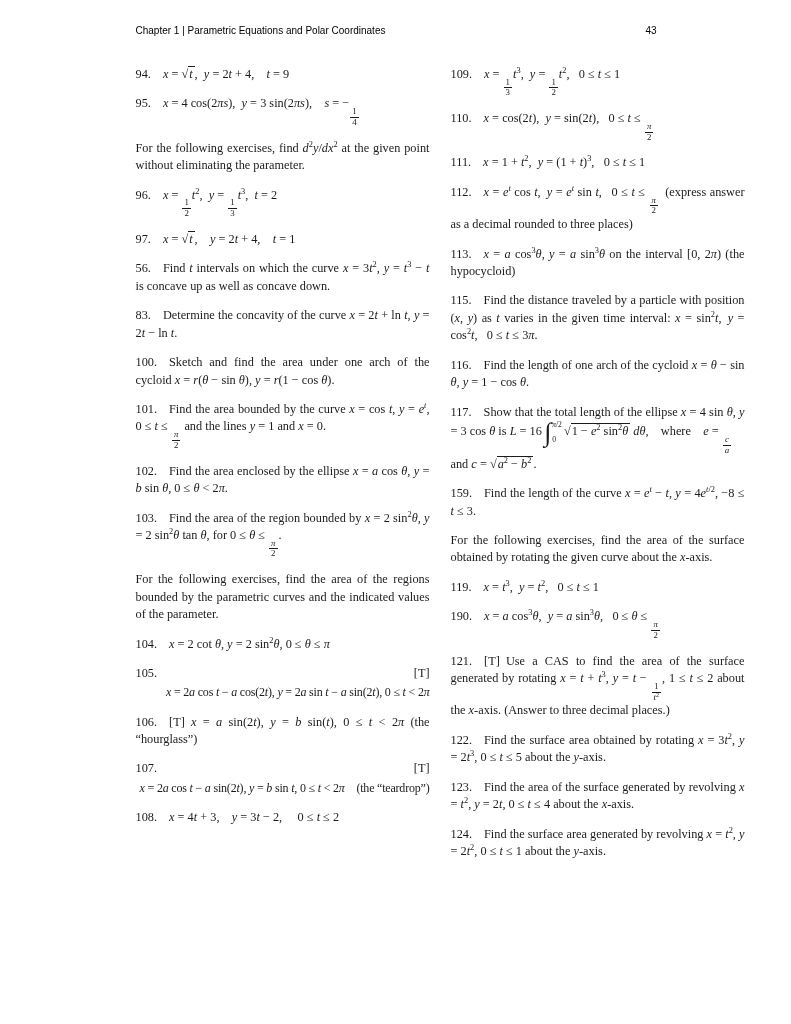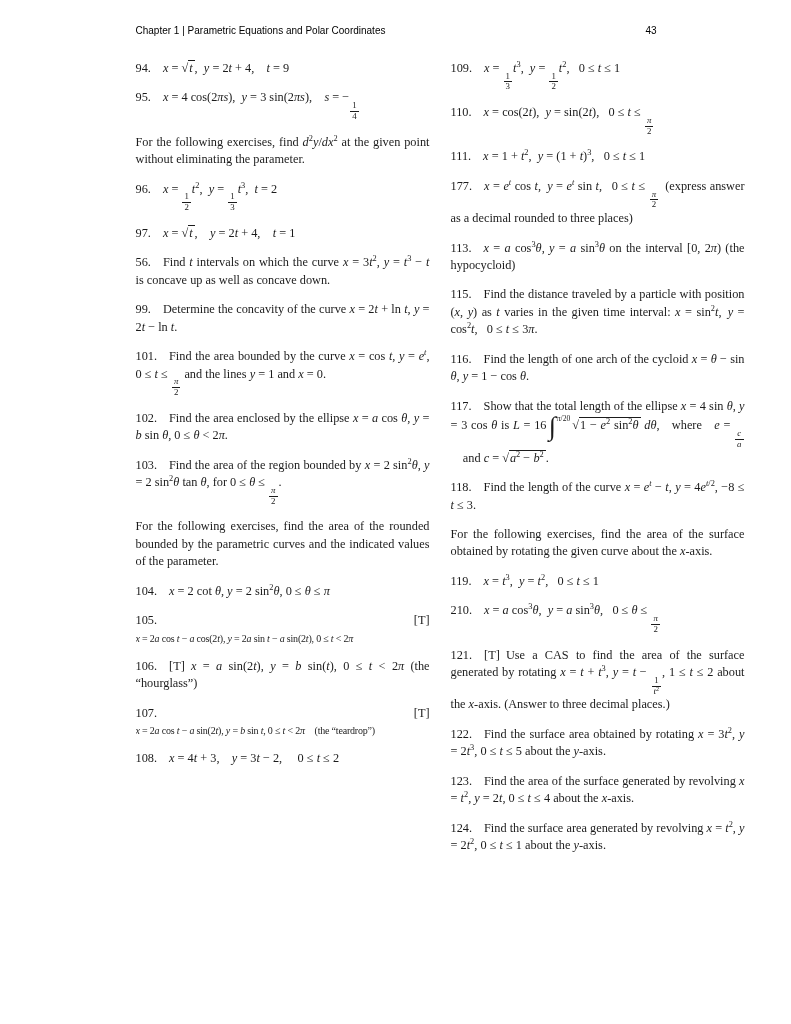--- a/index.html
+++ b/index.html
@@ -7,41 +7,41 @@
     width:702px;height:1024px;box-sizing:border-box;
     padding:25px 90px 8px 91px;overflow:hidden;background:#ffffff;
     font-family:"Liberation Serif","DejaVu Serif",serif;color:#1b1b1b;
     position:relative;margin:0 auto;
   }
   .header{
     display:flex;justify-content:space-between;align-items:baseline;
     font-family:"Liberation Sans","DejaVu Sans",sans-serif;
     font-size:10px;color:#000;
   }
-  .cols{display:flex;gap:21px;margin-top:24px;}
+  .cols{display:flex;gap:21px;margin-top:30px;}
   .col{width:294px;flex:0 0 294px;font-size:12.3px;line-height:1.42;}
   .exercise{margin:0 0 12px;text-align:justify;}
   .intro{margin:4px 0 12px;text-align:justify;}
   .num{margin-right:12px;}
   .exrow{display:flex;justify-content:space-between;}
   .exrow .num{margin-right:0;}
   .body-block{margin-top:2px;}
-  .tight{font-size:10px;letter-spacing:-0.2px;white-space:nowrap;overflow:hidden;text-align:left;}
+  .tight{font-size:12px;letter-spacing:-0.2px;white-space:nowrap;overflow:hidden;text-align:right;}
   i{font-style:italic;}
   sup{font-size:68%;vertical-align:0.55em;line-height:0;}
   .frac{display:inline-flex;flex-direction:column;align-items:center;
         vertical-align:-0.55em;line-height:1;margin:0 1px;}
   .fnum{font-size:72%;line-height:1.1;padding:0 2px;}
   .fden{font-size:72%;line-height:1.1;border-top:1px solid #1b1b1b;padding:0 2px;}
   .sqrt{white-space:nowrap;}
   .rad{font-style:normal;}
   .radicand{border-top:1px solid #1b1b1b;padding:0 2px 0 1px;}
   .integral{display:inline-flex;align-items:center;vertical-align:middle;margin:0 2px;}
   .isign{font-size:215%;line-height:0.85;}
-  .ilims{display:inline-flex;flex-direction:row;justify-content:space-between;
+  .ilims{display:inline-flex;flex-direction:column;justify-content:space-between;
          font-size:62%;line-height:1;height:3em;padding-left:1px;}
 </style>
 </head>
 <body>
 
 <div class="page">
   <div class="header">
     <span>Chapter 1 | Parametric Equations and Polar Coordinates</span>
     <span>43</span>
   </div>
@@ -55,31 +55,32 @@
         <p class="intro">For the following exercises, find <i>d</i><sup>2</sup><i>y</i>/<i>dx</i><sup>2</sup> at the given point without eliminating the parameter.</p>
         <div class="exercise"><span class="num">96.</span><span><i>x</i> = <span class="frac">
               <span class="fnum">1</span>
               <span class="fden">2</span>
             </span><i>t</i><sup>2</sup>, <i>y</i> = <span class="frac">
               <span class="fnum">1</span>
               <span class="fden">3</span>
             </span><i>t</i><sup>3</sup>, <i>t</i> = 2</span></div>
         <div class="exercise"><span class="num">97.</span><span><i>x</i> = <span class="sqrt"><span class="rad">√</span><span class="radicand"><i>t</i></span></span>, <i>y</i> = 2<i>t</i> + 4, <i>t</i> = 1</span></div>
         <div class="exercise"><span class="num">56.</span><span>Find <i>t</i> intervals on which the curve <i>x</i> = 3<i>t</i><sup>2</sup>, <i>y</i> = <i>t</i><sup>3</sup> − <i>t</i> is concave up as well as concave down.</span></div>
-        <div class="exercise"><span class="num">99.</span><span>Determine the concavity of the curve <i>x</i> = 2<i>t</i> + ln <i>t</i>, <i>y</i> = 2<i>t</i> − ln <i>t</i>.</span></div>
+        <div class="exercise"><span class="num">83.</span><span>Determine the concavity of the curve <i>x</i> = 2<i>t</i> + ln <i>t</i>, <i>y</i> = 2<i>t</i> − ln <i>t</i>.</span></div>
+        <div class="exercise"><span class="num">100.</span><span>Sketch and find the area under one arch of the cycloid <i>x</i> = <i>r</i>(<i>θ</i> − sin <i>θ</i>), <i>y</i> = <i>r</i>(1 − cos <i>θ</i>).</span></div>
         <div class="exercise"><span class="num">101.</span><span>Find the area bounded by the curve <i>x</i> = cos <i>t</i>, <i>y</i> = <i>e</i><sup><i>t</i></sup>, 0 ≤ <i>t</i> ≤ <span class="frac">
               <span class="fnum"><i>π</i></span>
               <span class="fden">2</span>
             </span> and the lines <i>y</i> = 1 and <i>x</i> = 0.</span></div>
         <div class="exercise"><span class="num">102.</span><span>Find the area enclosed by the ellipse <i>x</i> = <i>a</i> cos <i>θ</i>, <i>y</i> = <i>b</i> sin <i>θ</i>, 0 ≤ <i>θ</i> &lt; 2<i>π</i>.</span></div>
         <div class="exercise"><span class="num">103.</span><span>Find the area of the region bounded by <i>x</i> = 2 sin<sup>2</sup><i>θ</i>, <i>y</i> = 2 sin<sup>2</sup><i>θ</i> tan <i>θ</i>, for 0 ≤ <i>θ</i> ≤ <span class="frac">
               <span class="fnum"><i>π</i></span>
               <span class="fden">2</span>
             </span>.</span></div>
-        <p class="intro">For the following exercises, find the area of the rounded bounded by the parametric curves and the indicated values of the parameter.</p>
+        <p class="intro">For the following exercises, find the area of the regions bounded by the parametric curves and the indicated values of the parameter.</p>
         <div class="exercise"><span class="num">104.</span><span><i>x</i> = 2 cot <i>θ</i>, <i>y</i> = 2 sin<sup>2</sup><i>θ</i>, 0 ≤ <i>θ</i> ≤ <i>π</i></span></div>
         <div class="exercise">
           <div class="exrow">
             <span class="num">105.</span>
             <span class="tag">[T]</span>
           </div>
           <div class="body-block tight"><i>x</i> = 2<i>a</i> cos <i>t</i> − <i>a</i> cos(2<i>t</i>), <i>y</i> = 2<i>a</i> sin <i>t</i> − <i>a</i> sin(2<i>t</i>), 0 ≤ <i>t</i> &lt; 2<i>π</i></div>
         </div>
         <div class="exercise"><span class="num">106.</span><span>[T] <i>x</i> = <i>a</i> sin(2<i>t</i>), <i>y</i> = <i>b</i> sin(<i>t</i>), 0 ≤ <i>t</i> &lt; 2<i>π</i> (the “hourglass”)</span></div>
         <div class="exercise">
@@ -97,41 +98,41 @@
               <span class="fden">3</span>
             </span><i>t</i><sup>3</sup>, <i>y</i> = <span class="frac">
               <span class="fnum">1</span>
               <span class="fden">2</span>
             </span><i>t</i><sup>2</sup>,  0 ≤ <i>t</i> ≤ 1</span></div>
         <div class="exercise"><span class="num">110.</span><span><i>x</i> = cos(2<i>t</i>), <i>y</i> = sin(2<i>t</i>),  0 ≤ <i>t</i> ≤ <span class="frac">
               <span class="fnum"><i>π</i></span>
               <span class="fden">2</span>
             </span></span></div>
         <div class="exercise"><span class="num">111.</span><span><i>x</i> = 1 + <i>t</i><sup>2</sup>, <i>y</i> = (1 + <i>t</i>)<sup>3</sup>,  0 ≤ <i>t</i> ≤ 1</span></div>
-        <div class="exercise"><span class="num">177.</span><span><i>x</i> = <i>e</i><sup><i>t</i></sup> cos <i>t</i>, <i>y</i> = <i>e</i><sup><i>t</i></sup> sin <i>t</i>,  0 ≤ <i>t</i> ≤ <span class="frac">
+        <div class="exercise"><span class="num">112.</span><span><i>x</i> = <i>e</i><sup><i>t</i></sup> cos <i>t</i>, <i>y</i> = <i>e</i><sup><i>t</i></sup> sin <i>t</i>,  0 ≤ <i>t</i> ≤ <span class="frac">
               <span class="fnum"><i>π</i></span>
               <span class="fden">2</span>
             </span> (express answer as a decimal rounded to three places)</span></div>
         <div class="exercise"><span class="num">113.</span><span><i>x</i> = <i>a</i> cos<sup>3</sup><i>θ</i>, <i>y</i> = <i>a</i> sin<sup>3</sup><i>θ</i> on the interval [0, 2<i>π</i>) (the hypocycloid)</span></div>
         <div class="exercise"><span class="num">115.</span><span>Find the distance traveled by a particle with position (<i>x</i>, <i>y</i>) as <i>t</i> varies in the given time interval: <i>x</i> = sin<sup>2</sup><i>t</i>, <i>y</i> = cos<sup>2</sup><i>t</i>,  0 ≤ <i>t</i> ≤ 3<i>π</i>.</span></div>
         <div class="exercise"><span class="num">116.</span><span>Find the length of one arch of the cycloid <i>x</i> = <i>θ</i> − sin <i>θ</i>, <i>y</i> = 1 − cos <i>θ</i>.</span></div>
         <div class="exercise"><span class="num">117.</span><span>Show that the total length of the ellipse <i>x</i> = 4 sin <i>θ</i>, <i>y</i> = 3 cos <i>θ</i> is <i>L</i> = 16<span class="integral">
               <span class="isign">∫</span>
               <span class="ilims">
                 <span class="ihi"><i>π</i>/2</span>
                 <span class="ilo">0</span>
               </span>
             </span><span class="sqrt"><span class="rad">√</span><span class="radicand">1 − <i>e</i><sup>2</sup> sin<sup>2</sup><i>θ</i></span></span> <i>dθ</i>, where <i>e</i> = <span class="frac">
               <span class="fnum"><i>c</i></span>
               <span class="fden"><i>a</i></span>
             </span> and <i>c</i> = <span class="sqrt"><span class="rad">√</span><span class="radicand"><i>a</i><sup>2</sup> − <i>b</i><sup>2</sup></span></span>.</span></div>
-        <div class="exercise"><span class="num">118.</span><span>Find the length of the curve <i>x</i> = <i>e</i><sup><i>t</i></sup> − <i>t</i>, <i>y</i> = 4<i>e</i><sup><i>t</i>/2</sup>, −8 ≤ <i>t</i> ≤ 3.</span></div>
+        <div class="exercise"><span class="num">159.</span><span>Find the length of the curve <i>x</i> = <i>e</i><sup><i>t</i></sup> − <i>t</i>, <i>y</i> = 4<i>e</i><sup><i>t</i>/2</sup>, −8 ≤ <i>t</i> ≤ 3.</span></div>
         <p class="intro">For the following exercises, find the area of the surface obtained by rotating the given curve about the <i>x</i>-axis.</p>
         <div class="exercise"><span class="num">119.</span><span><i>x</i> = <i>t</i><sup>3</sup>, <i>y</i> = <i>t</i><sup>2</sup>,  0 ≤ <i>t</i> ≤ 1</span></div>
-        <div class="exercise"><span class="num">210.</span><span><i>x</i> = <i>a</i> cos<sup>3</sup><i>θ</i>, <i>y</i> = <i>a</i> sin<sup>3</sup><i>θ</i>,  0 ≤ <i>θ</i> ≤ <span class="frac">
+        <div class="exercise"><span class="num">190.</span><span><i>x</i> = <i>a</i> cos<sup>3</sup><i>θ</i>, <i>y</i> = <i>a</i> sin<sup>3</sup><i>θ</i>,  0 ≤ <i>θ</i> ≤ <span class="frac">
               <span class="fnum"><i>π</i></span>
               <span class="fden">2</span>
             </span></span></div>
         <div class="exercise"><span class="num">121.</span><span>[T] Use a CAS to find the area of the surface generated by rotating <i>x</i> = <i>t</i> + <i>t</i><sup>3</sup>, <i>y</i> = <i>t</i> − <span class="frac">
               <span class="fnum">1</span>
               <span class="fden"><i>t</i><sup>2</sup></span>
             </span>, 1 ≤ <i>t</i> ≤ 2 about the <i>x</i>-axis. (Answer to three decimal places.)</span></div>
         <div class="exercise"><span class="num">122.</span><span>Find the surface area obtained by rotating <i>x</i> = 3<i>t</i><sup>2</sup>, <i>y</i> = 2<i>t</i><sup>3</sup>, 0 ≤ <i>t</i> ≤ 5 about the <i>y</i>-axis.</span></div>
         <div class="exercise"><span class="num">123.</span><span>Find the area of the surface generated by revolving <i>x</i> = <i>t</i><sup>2</sup>, <i>y</i> = 2<i>t</i>, 0 ≤ <i>t</i> ≤ 4 about the <i>x</i>-axis.</span></div>
         <div class="exercise"><span class="num">124.</span><span>Find the surface area generated by revolving <i>x</i> = <i>t</i><sup>2</sup>, <i>y</i> = 2<i>t</i><sup>2</sup>, 0 ≤ <i>t</i> ≤ 1 about the <i>y</i>-axis.</span></div>

